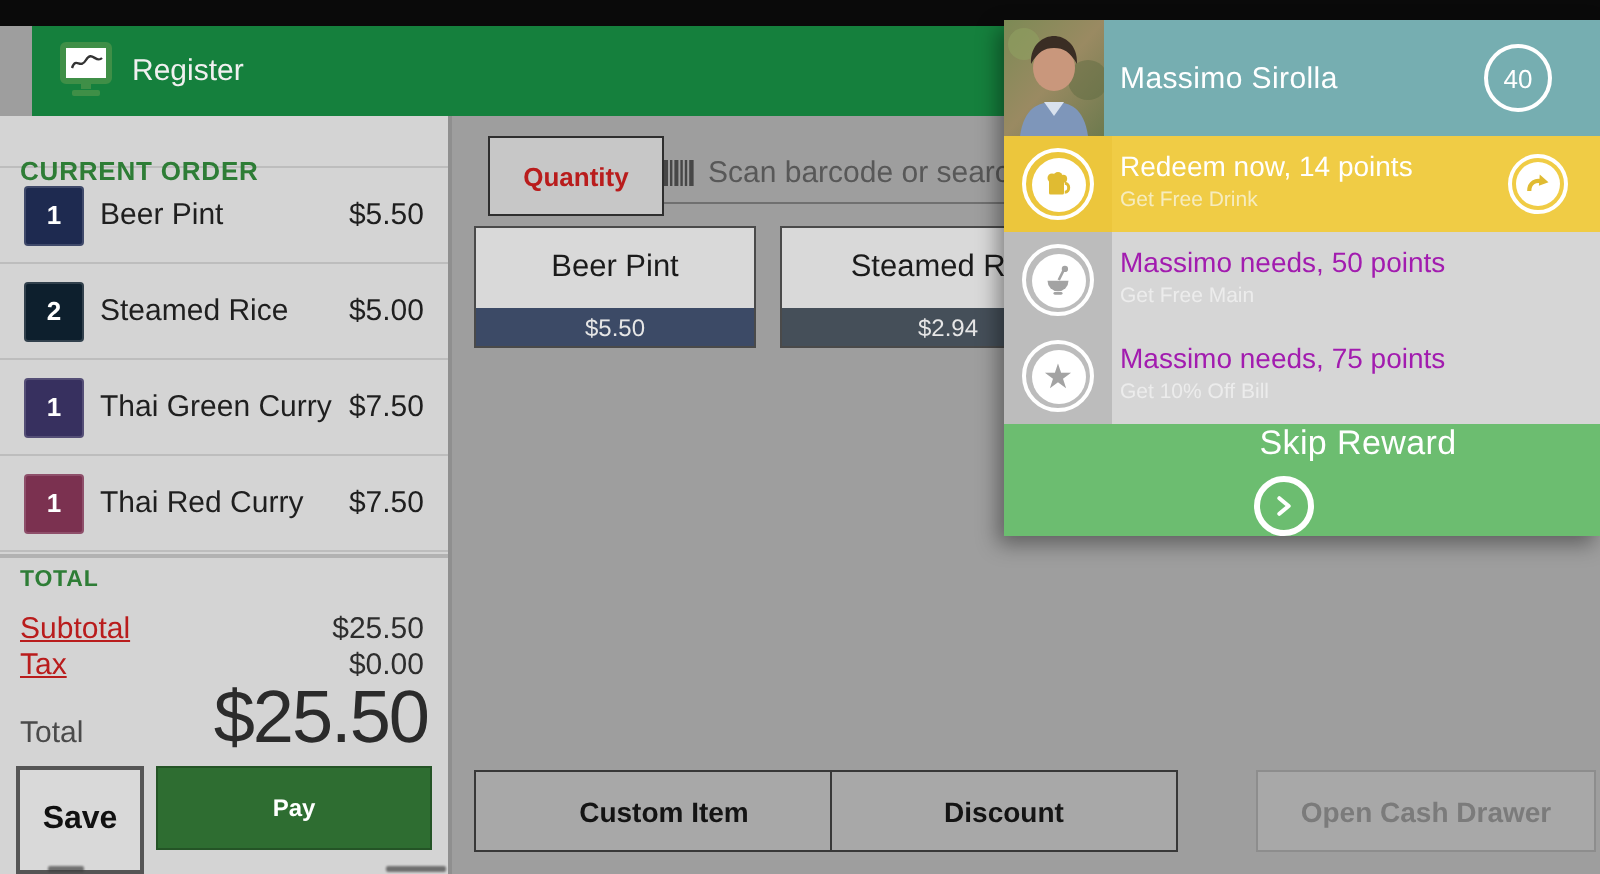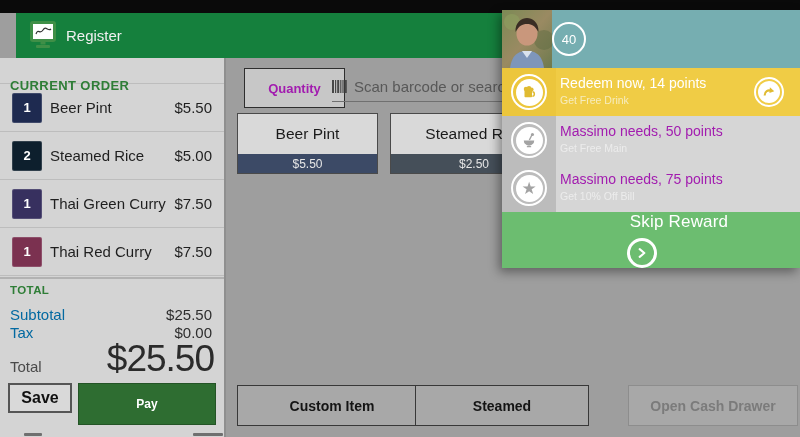--- a/index.html
+++ b/index.html
@@ -16,36 +16,36 @@
   .left-panel { position:absolute; left:0; top:58px; width:226px; height:379px; background:#d4d4d4; border-right:2px solid #8f8f8f; }
   .panel-header { position:absolute; left:0; top:0; width:100%; height:26px; border-bottom:1px solid #bdbdbd;
                   font-size:13px; font-weight:bold; color:#2e7d36; letter-spacing:.4px; padding:20px 0 0 10px; }
   .order-row { position:absolute; left:0; width:100%; height:48px; border-bottom:1px solid #bdbdbd; display:flex; align-items:center; cursor:pointer; }
   .qty-badge { width:30px; height:30px; margin-left:12px; border:1px solid rgba(255,255,255,.15); border-radius:2px;
                color:#fff; font-size:13px; font-weight:bold; display:flex; align-items:center; justify-content:center; }
   .item-name { margin-left:8px; font-size:15px; color:#1f1f1f; flex:1; }
   .item-price { font-size:15px; color:#1f1f1f; margin-right:12px; }
   .totals-header { position:absolute; left:10px; top:226px; font-size:11.5px; font-weight:bold; color:#2e7d36; letter-spacing:.4px; }
   .tot-line { position:absolute; left:10px; right:12px; display:flex; justify-content:space-between; font-size:15px; }
-  .tot-label { color:#0369a1; }
+  .tot-label { color:#b91c1c;text-decoration:underline; }
   .tot-value { color:#2e2e2e; }
   .total-label { position:absolute; left:10px; top:300px; font-size:15px; color:#4a4a4a; }
   .total-big { position:absolute; right:10px; top:280px; font-size:37px; color:#2b2b2b; letter-spacing:-1px; }
   .divider { position:absolute; left:0; top:219px; width:100%; height:2px; background:#b2b2b2; }
-  .save-btn { position:absolute; left:8px; top:325px; width:64px; height:30px; background:#d9d9d9; border:2px solid #555;
+  .save-btn { position:absolute; left:8px; top:325px; width:64px; height:54px; background:#d9d9d9; border:2px solid #555;
               font-size:16px; font-weight:bold; color:#111; display:flex; align-items:center; justify-content:center; cursor:pointer; }
   .pay-btn { position:absolute; left:78px; top:325px; width:138px; height:42px; background:#2e6d31; border:1px solid #245426;
              font-size:12px; font-weight:bold; color:#fff; display:flex; align-items:center; justify-content:center; cursor:pointer; }
   .smudge { position:absolute; top:375px; height:3px; background:#3a3a3a; opacity:.65; border-radius:1px; filter:blur(.4px); }
   .smudge-a { left:24px; width:18px; }
   .smudge-b { left:193px; width:30px; }
 
   
-  .quantity-btn { position:absolute; left:244px; top:68px; width:101px; height:40px; background:#c7c7c7; border:1px solid #2e2e2e;
-                  font-size:13px; font-weight:bold; color:#a21caf; display:flex; align-items:center; justify-content:center; cursor:pointer; }
+  .quantity-btn { position:absolute; left:244px; top:68px; width:88px; height:40px; background:#c7c7c7; border:1px solid #2e2e2e;
+                  font-size:13px; font-weight:bold; color:#b91c1c; display:flex; align-items:center; justify-content:center; cursor:pointer; }
   .search-field { position:absolute; left:332px; top:72px; width:230px; height:30px; border-bottom:1px solid #707070;
                   display:flex; align-items:center; }
   .search-field input { flex:1; background:transparent; border:none; outline:none; font-size:15px; color:#333; margin-left:6px;
                         font-family:"Liberation Sans", sans-serif; }
   .search-field input::placeholder { color:#585858; opacity:1; }
   .tile { position:absolute; top:113px; height:61px; background:#d9d9d9; border:1px solid #4a4a4a; display:flex; flex-direction:column; cursor:pointer; }
   .tile-beer { left:237px; width:141px; }
   .tile-rice { left:390px; width:168px; }
   .tile-name { flex:1; display:flex; align-items:center; justify-content:center; font-size:15.5px; color:#1b1b1b; }
   .tile-band { height:19px; display:flex; align-items:center; justify-content:center; font-size:12px; color:#e6e6e6; }
@@ -158,45 +158,46 @@
     </svg>
     <input type="text" placeholder="Scan barcode or search" style="">
   </div>
 
   <div class="tile tile-beer">
     <div class="tile-name">Beer Pint</div>
     <div class="tile-band" style="background-color: rgb(60, 74, 102);">$5.50</div>
   </div>
   <div class="tile tile-rice">
     <div class="tile-name">Steamed Rice</div>
-    <div class="tile-band" style="background-color: rgb(69, 79, 89);">$2.50</div>
+    <div class="tile-band" style="background-color: rgb(69, 79, 89);">$2.94</div>
   </div>
 
   <div class="footer-btn fb-custom">Custom Item</div>
-  <div class="footer-btn fb-discount">Steamed</div>
+  <div class="footer-btn fb-discount">Discount</div>
   <div class="footer-btn fb-cash">Open Cash Drawer</div>
 
   <div class="popup">
     <div class="popup-header" style="background-color: rgb(118, 174, 177);">
       <svg class="avatar" viewBox="0 0 50 58" preserveAspectRatio="none">
         <defs>
           <linearGradient id="avbg" x1="0" y1="0" x2="1" y2="1">
             <stop offset="0" stop-color="#7c8a55"></stop>
               <stop offset="0.5" stop-color="#9a8a62"></stop>
               <stop offset="1" stop-color="#6d7a4e"></stop>
           </linearGradient>
         </defs>
         <rect width="50" height="58" fill="url(#avbg)"></rect>
         <circle cx="10" cy="12" r="8" fill="#8fa060" opacity="0.6"></circle>
         <circle cx="42" cy="30" r="10" fill="#5f6b42" opacity="0.5"></circle>
         <path d="M8 58 C10 44, 17 41, 25 41 C33 41, 40 44, 42 58 Z" fill="#7e96ba"></path>
         <path d="M20 41 L25 48 L30 41 Z" fill="#d9e2ee"></path>
         <ellipse cx="25" cy="24" rx="10.5" ry="11.5" fill="#c9977c"></ellipse>
         <path d="M13.5 22 C13 12, 20 8, 25 8 C30 8, 37 12, 36.5 22 C33 16, 30 14, 25 14 C20 14, 17 16, 13.5 22 Z" fill="#3a2d24"></path>
       </svg>
+      <div class="customer-name">Massimo Sirolla</div>
       <div class="points-ring">40</div>
     </div>
 
     <div class="reward-row row-yellow" style="top: 58px; background-color: rgb(240, 204, 69);">
       <div class="icon-col" style="background-color: rgb(236, 198, 60);">
         <div class="icon-ring">
             <div class="icon-disc">
           <svg width="18" height="18" viewBox="0 0 24 24">
             <g fill="#e0bb32">
               <circle cx="8" cy="8" r="3"></circle>

